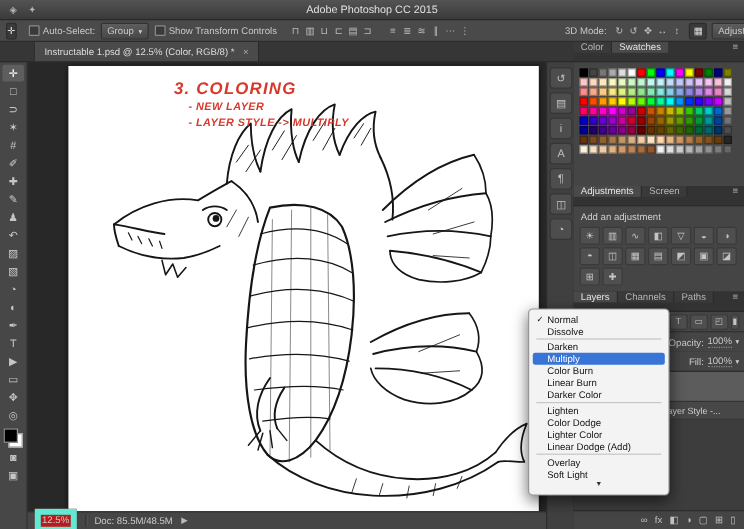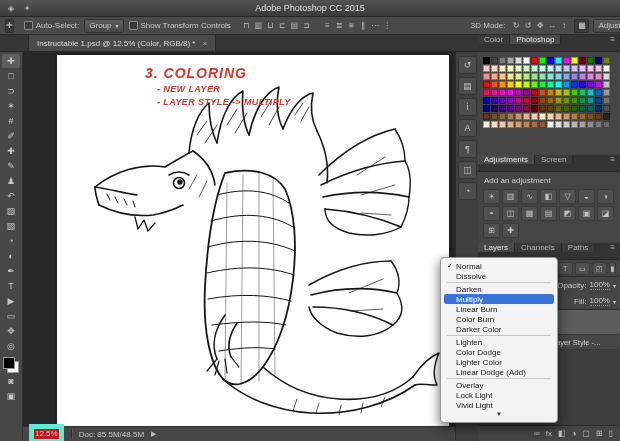--- a/index.html
+++ b/index.html
@@ -297,21 +297,21 @@
       <div class="dock-ic">◫</div>
       <div class="dock-ic">◔</div>
     </div>
 
   <div class="panels">
 
     <div class="panel">
       <div class="ptabs">
         <span style="display:flex;">
             <span class="ptab">Color</span>
-            <span class="ptab active">Photoshop</span>
+            <span class="ptab active">Swatches</span>
           </span>
         <span class="pmenu">≡</span>
       </div>
       <div class="pbody swatch-body">
         <div class="swgrid">
             <span class="sw" style="background:#000000"></span>
             <span class="sw" style="background:#444444"></span>
             <span class="sw" style="background:#777777"></span>
             <span class="sw" style="background:#aaaaaa"></span>
             <span class="sw" style="background:#dddddd"></span>
@@ -568,28 +568,28 @@
       <div class="bm-row">
         <span class="bm-chk"></span>
         <span>Darken</span>
       </div>
       <div class="bm-row hl">
         <span class="bm-chk"></span>
         <span>Multiply</span>
       </div>
       <div class="bm-row">
         <span class="bm-chk"></span>
+        <span>Color Burn</span>
+      </div>
+      <div class="bm-row">
+        <span class="bm-chk"></span>
         <span>Linear Burn</span>
       </div>
       <div class="bm-row">
         <span class="bm-chk"></span>
-        <span>Color Burn</span>
-      </div>
-      <div class="bm-row">
-        <span class="bm-chk"></span>
         <span>Darker Color</span>
       </div>
       <div class="bm-sep"></div>
       <div class="bm-row">
         <span class="bm-chk"></span>
         <span>Lighten</span>
       </div>
       <div class="bm-row">
         <span class="bm-chk"></span>
         <span>Color Dodge</span>
@@ -602,22 +602,18 @@
         <span class="bm-chk"></span>
         <span>Linear Dodge (Add)</span>
       </div>
       <div class="bm-sep"></div>
       <div class="bm-row">
         <span class="bm-chk"></span>
         <span>Overlay</span>
       </div>
       <div class="bm-row">
         <span class="bm-chk"></span>
-        <span>Lock Light</span>
-      </div>
-      <div class="bm-row">
-        <span class="bm-chk"></span>
-        <span>Vivid Light</span>
+        <span>Soft Light</span>
       </div>
       <div class="bm-more">▼</div>
     </div>
 
 </div>
 
 </body></html>

